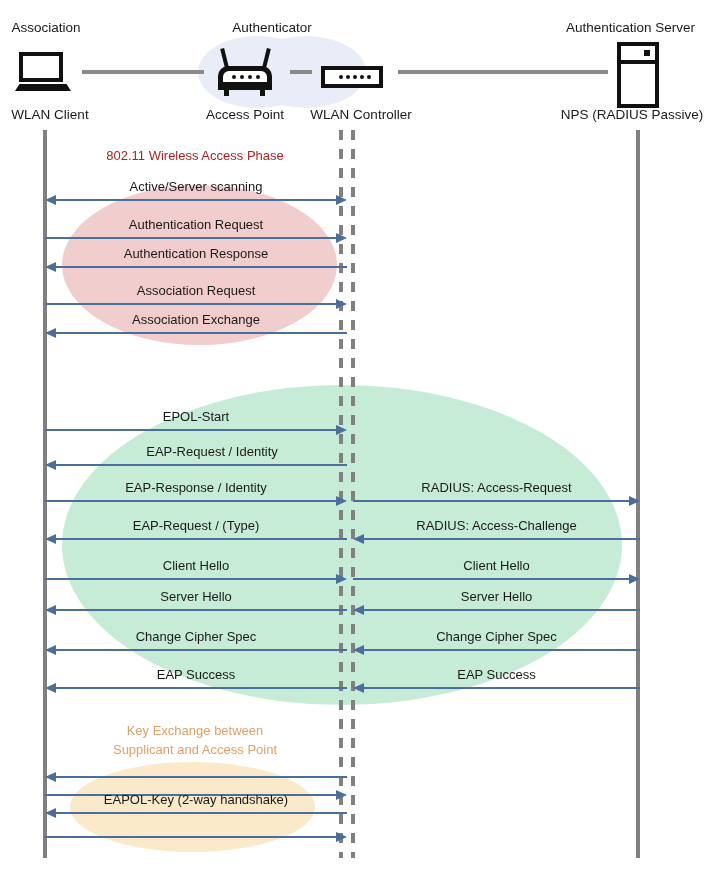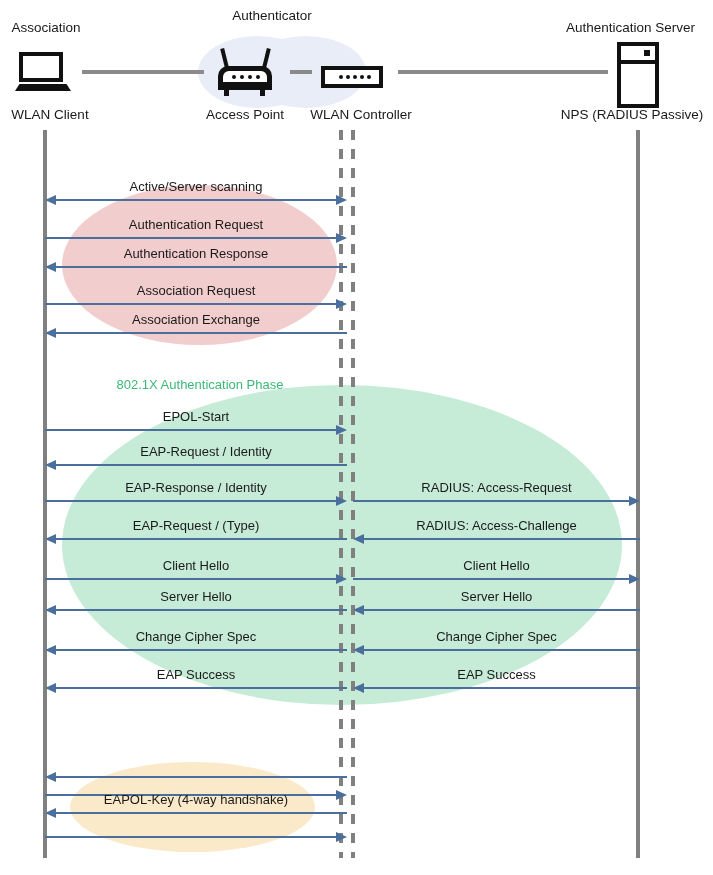--- a/index.html
+++ b/index.html
@@ -221,21 +221,21 @@
 <div id="canvas">
 
   <div class="auth-ellipse"></div>
   <div class="auth-ellipse2"></div>
 
   <div class="hline" style="left:82px; top:70px; width:122px;"></div>
   <div class="hline" style="left:290px; top:70px; width:22px;"></div>
   <div class="hline" style="left:398px; top:70px; width:210px;"></div>
 
   <div class="actor-title" style="left:0px; top:20px; width:92px;">Association</div>
-  <div class="actor-title" style="left:212px; top:8px; width:120px;text-align:center;">Authenticator</div>
+  <div class="actor-title" style="left:212px; top:20px; width:120px;text-align:center;">Authenticator</div>
   <div class="actor-title" style="left:548px; top:20px; width:165px;">Authentication Server</div>
 
   <div class="icon-wrap" style="left:15px; top:52px; width:56px; height:40px;">
     <div class="laptop-screen"></div>
     <div class="laptop-base-bar"></div>
   </div>
 
   <div class="icon-wrap" style="left:214px; top:48px; width:62px; height:50px;">
     <div class="ap-ant" style="left:11px; transform:rotate(-14deg); transform-origin:bottom center;"></div>
     <div class="ap-ant" style="left:48px; transform:rotate(14deg); transform-origin:bottom center;"></div>
@@ -272,21 +272,23 @@
 
   <div class="phase-ellipse ell-red" style="left:62px; top:185px; width:275px; height:160px;"></div>
   <div class="phase-ellipse ell-green" style="left:62px; top:385px; width:560px; height:320px;"></div>
   <div class="phase-ellipse ell-amber" style="left:70px; top:762px; width:245px; height:90px;"></div>
 
   <div class="lifeline" style="left:43px; top:130px; height:728px;"></div>
   <div class="lifeline-dashed" style="left:339px; top:130px; height:728px;"></div>
   <div class="lifeline-dashed" style="left:351px; top:130px; height:728px;"></div>
   <div class="lifeline" style="left:636px; top:130px; height:728px;"></div>
 
-  <div class="phase-label" style="left:85px; top:375px; width:230px; color:#3cb878;">802.1X Authentication Phase</div>
+  <div class="phase-label" style="left:75px; top:146px; width:240px; color:#b22222;">802.11 Wireless Access Phase</div>
+  <div class="phase-label" style="left:80px; top:721px; width:230px; color:#e0a066;">Key Exchange between
+Supplicant and Access Point</div>
 
   <div id="messages-left-layer">
       <div class="msg" style="left: 45px; top: 199px; width: 302px;">
         <div class="msg-line" style="left: 2px; width: 298px;"></div>
         <div class="arrowhead right" style="left: 291px;"></div>
         <div class="arrowhead left" style="left: 0px;"></div>
         <div class="msg-label" style="left: 0px; width: 302px;">Active/Server scanning</div>
       </div>
       <div class="msg" style="left: 45px; top: 237px; width: 302px;">
         <div class="msg-line" style="left: 0px; width: 300px;"></div>
@@ -309,21 +311,21 @@
         <div class="msg-label" style="left: 0px; width: 302px;">Association Exchange</div>
       </div>
       <div class="msg" style="left: 45px; top: 429px; width: 302px;">
         <div class="msg-line" style="left: 0px; width: 300px;"></div>
         <div class="arrowhead right" style="left: 291px;"></div>
         <div class="msg-label" style="left: 0px; width: 302px;">EPOL-Start</div>
       </div>
       <div class="msg" style="left: 45px; top: 464px; width: 302px;">
         <div class="msg-line" style="left: 2px; width: 300px;"></div>
         <div class="arrowhead left" style="left: 0px;"></div>
-        <div class="msg-label" style="left: 10px; width: 302px;">EAP-Request / Identity</div>
+        <div class="msg-label" style="left: 16px; width: 302px;">EAP-Request / Identity</div>
       </div>
       <div class="msg" style="left: 45px; top: 500px; width: 302px;">
         <div class="msg-line" style="left: 0px; width: 300px;"></div>
         <div class="arrowhead right" style="left: 291px;"></div>
         <div class="msg-label" style="left: 0px; width: 302px;">EAP-Response / Identity</div>
       </div>
       <div class="msg" style="left: 45px; top: 538px; width: 302px;">
         <div class="msg-line" style="left: 2px; width: 300px;"></div>
         <div class="arrowhead left" style="left: 0px;"></div>
         <div class="msg-label" style="left: 0px; width: 302px;">EAP-Request / (Type)</div>
@@ -352,21 +354,21 @@
         <div class="msg-line" style="left: 2px; width: 300px;"></div>
         <div class="arrowhead left" style="left: 0px;"></div>
       </div>
       <div class="msg" style="left: 45px; top: 794px; width: 302px;">
         <div class="msg-line" style="left: 0px; width: 300px;"></div>
         <div class="arrowhead right" style="left: 291px;"></div>
       </div>
       <div class="msg" style="left: 45px; top: 812px; width: 302px;">
         <div class="msg-line" style="left: 2px; width: 300px;"></div>
         <div class="arrowhead left" style="left: 0px;"></div>
-        <div class="msg-label" style="left: 0px; width: 302px;">EAPOL-Key (4-way handshake)</div>
+        <div class="msg-label" style="left: 0px; width: 302px;">EAPOL-Key (2-way handshake)</div>
       </div>
       <div class="msg" style="left: 45px; top: 836px; width: 302px;">
         <div class="msg-line" style="left: 0px; width: 300px;"></div>
         <div class="arrowhead right" style="left: 291px;"></div>
       </div>
     </div>
   <div id="messages-right-layer">
       <div class="msg" style="left: 353px; top: 500px; width: 287px;">
         <div class="msg-line" style="left: 0px; width: 285px;"></div>
         <div class="arrowhead right" style="left: 276px;"></div>

